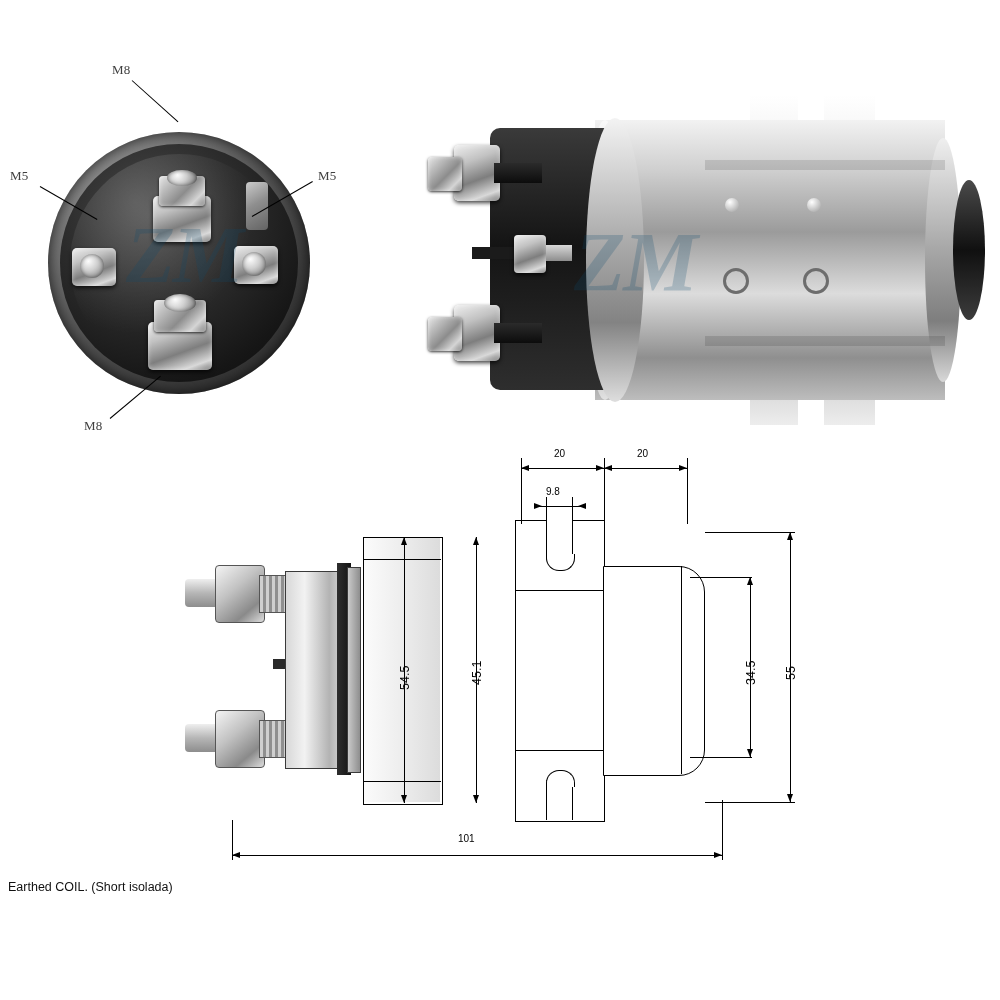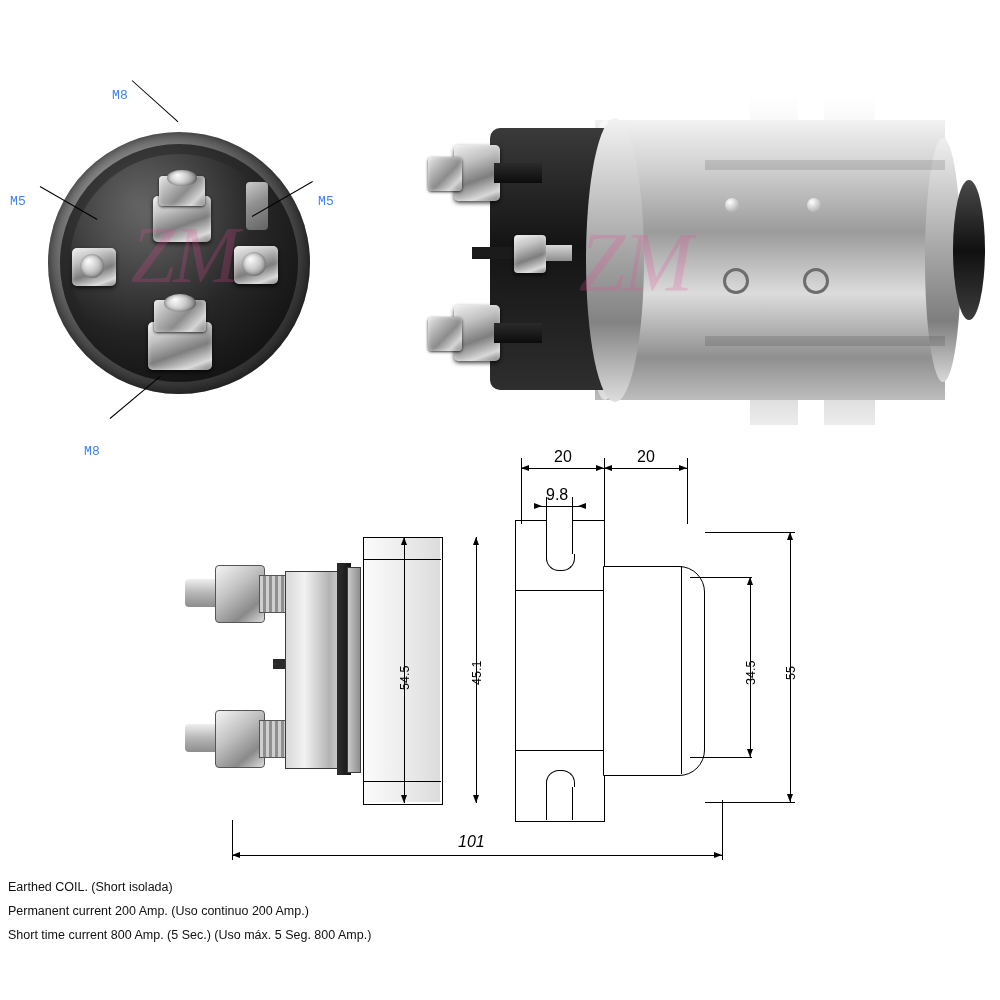--- a/index.html
+++ b/index.html
@@ -19,29 +19,28 @@
     position: relative;
     width: 1000px;
     height: 1000px;
   }
   .abs { position: absolute; }
 
   
   .lbl {
     position: absolute;
     font-size: 13px;
-    font-family: Liberation Mono, monospace;
-    color: #3b82f6;
+    font-family: Liberation Serif, serif;
+    color: #404040;
     white-space: nowrap;
     letter-spacing: 0.2px;
-    margin-top: 26px;
   }
   .dim-text {
     position: absolute;
-    font-size: 16px;
+    font-size: 10px;
     color: #000;
     white-space: nowrap;
   }
   .vtext {
     position: absolute;
     font-size: 12.5px;
     color: #000;
     white-space: nowrap;
     transform-origin: left top;
     transform: rotate(-90deg);
@@ -97,22 +96,22 @@
 
   
   .watermark {
     position: absolute;
     opacity: 0.22;
     pointer-events: none;
   }
   .wm-text {
     font-family: "Liberation Serif", serif;
     font-style: italic;
-    font-weight: normal;
-    color: #ec4899;
+    font-weight: bold;
+    color: #0c4a6e;
     letter-spacing: -2px;
   }
 
   
   .tl { position: absolute; background: #000; }
   .tl-h { height: 1px; }
   .tl-v { width: 1px; }
   .tl-box {
     position: absolute;
     border: 1px solid #000;
@@ -391,19 +390,17 @@
   <div class="arrow-d" style="left:786.5px; top:794px;"></div>
   <div class="tl tl-h" style="left:705px; top:532px; width:90px;"></div>
   <div class="tl tl-h" style="left:705px; top:802px; width:90px;"></div>
   <div class="vtext" style="left:784px; top:680px;">55</div>
 
   <div class="tl tl-v" style="left:232px; top:820px; height:40px;"></div>
   <div class="tl tl-v" style="left:722px; top:800px; height:60px;"></div>
   <div class="tl tl-h" style="left:232px; top:855px; width:490px;"></div>
   <div class="arrow-l" style="left:232px; top:851.5px;"></div>
   <div class="arrow-r" style="left:714px; top:851.5px;"></div>
-  <div class="dim-text" style="left:458px; top:833px;font-style:italic;">101</div>
+  <div class="dim-text" style="left:458px; top:833px;">101</div>
 
   <div class="footer" style="top:880px;">Earthed COIL. (Short isolada)</div>
-  <div class="footer" style="top:904px;">Permanent current 200 Amp. (Uso continuo 200 Amp.)</div>
-  <div class="footer" style="top:928px;">Short time current 800 Amp. (5 Sec.) (Uso máx. 5 Seg. 800 Amp.)</div>
 
 </div>
 
 </body></html>

